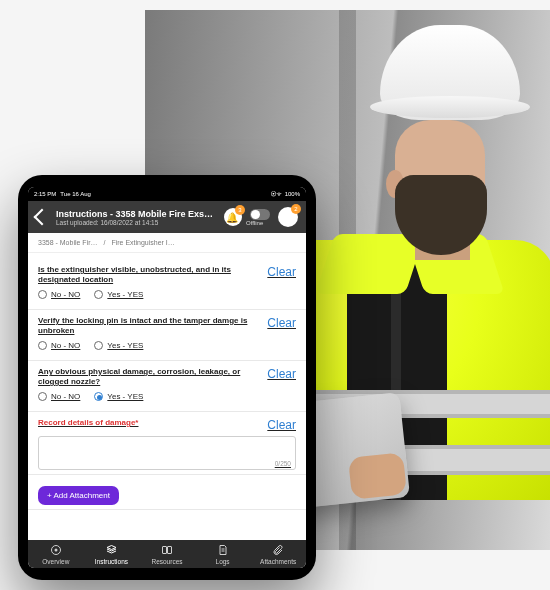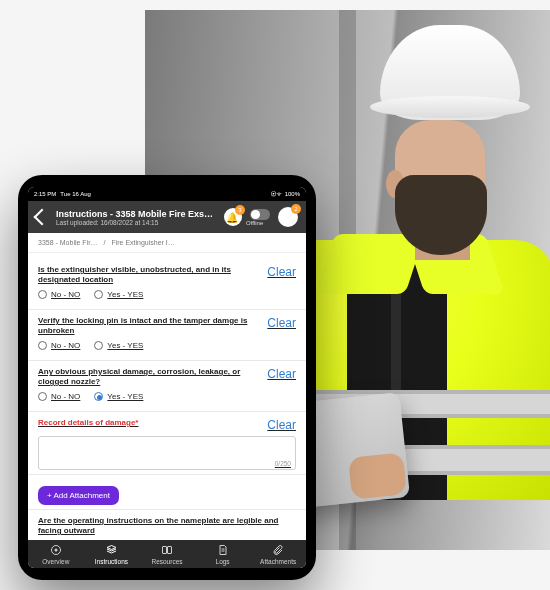--- a/index.html
+++ b/index.html
@@ -203,25 +203,20 @@
             <span class="charcount">0/250</span>
           </div>
         </div>
         <div class="divider"></div>
 
         <div class="row">
           <div class="attachbtn">+ Add Attachment</div>
         </div>
         <div class="divider"></div>
 
-        <div class="row">
-          <div class="qhead">
-            <div class="q">Are the operating instructions on the nameplate are legible and facing outward</div>
-          </div>
-        </div>
 
       </div>
 
       <div class="tabbar">
         <div class="itm">
           <span class="ic">
               <svg viewBox="0 0 24 24" fill="currentColor">
                 <circle cx="12" cy="12" r="9" fill="none" stroke="currentColor" stroke-width="2"></circle>
                 <circle cx="12" cy="12" r="3"></circle>
               </svg>

